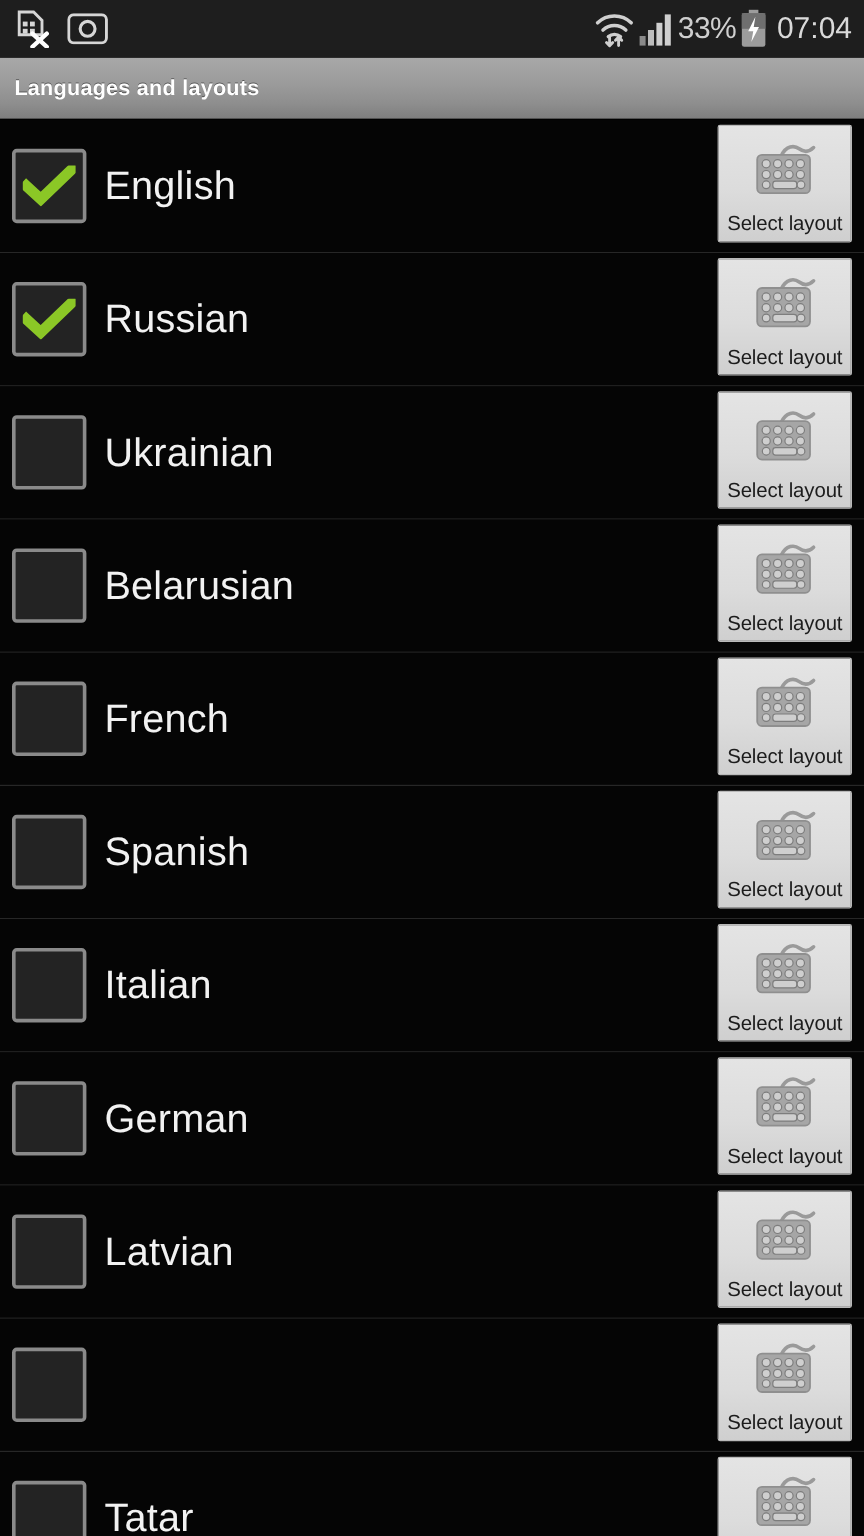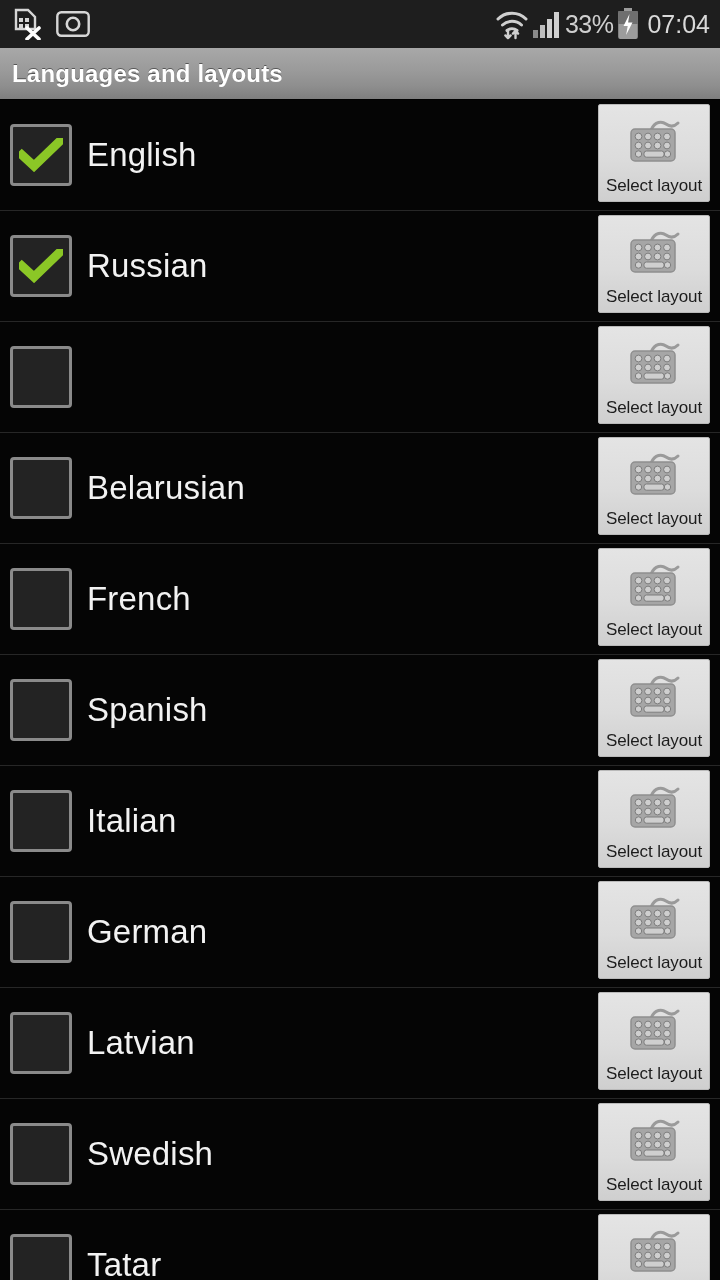--- a/index.html
+++ b/index.html
@@ -33,21 +33,21 @@
 
   
   .titlebar{
     width:720px; height:52px;
     background:linear-gradient(to bottom,#a8a8a8 0%,#9a9a9a 45%,#8e8e8e 75%,#7e7e7e 100%);
     display:flex; align-items:center;
     padding-left:12px;
     border-bottom:1px solid #000;
   }
   .titlebar .title{
-    color:#ffffff; font-size:24px; font-weight:bold;
+    color:#ffffff; font-size:18px; font-weight:bold;
     text-shadow:0 -1px 0 rgba(0,0,0,0.45);
     letter-spacing:0.2px;
   }
 
   
   .list{
     width:720px;
     height:1180px;
     background:#000;
     overflow:hidden;
@@ -203,20 +203,21 @@
       <circle cx="42.0" cy="26.5" r="3.4" fill="#cfcfcf" stroke="#7d7d7d" stroke-width="1"></circle>
       <circle cx="13.5" cy="35.0" r="3.2" fill="#cfcfcf" stroke="#7d7d7d" stroke-width="1"></circle>
       <rect x="19" y="32" width="20" height="6.2" rx="2.4" fill="#cfcfcf" stroke="#7d7d7d" stroke-width="1"></rect>
       <circle cx="42.5" cy="35.0" r="3.2" fill="#cfcfcf" stroke="#7d7d7d" stroke-width="1"></circle>
     </svg></span>
        <span class="sl-label">Select layout</span>
      </div>
     </div>
     <div class="row">
       <div class="checkbox"></div>
+     <span class="lang-label">Ukrainian</span>
      <div class="select-layout">
        <span class="kb-icon"><svg width="58" height="48" viewBox="0 0 58 48">
       <path d="M26 11 C30 2, 37 2, 41 5 C45 8, 49 8, 53 4" fill="none" stroke="#9a9a9a" stroke-width="3" stroke-linecap="round"></path>
       <rect x="6" y="10" width="44" height="32" rx="4" fill="#a6a6a6" stroke="#8f8f8f" stroke-width="1.5"></rect>
       <circle cx="13.5" cy="17.5" r="3.4" fill="#cfcfcf" stroke="#7d7d7d" stroke-width="1"></circle>
       <circle cx="23.0" cy="17.5" r="3.4" fill="#cfcfcf" stroke="#7d7d7d" stroke-width="1"></circle>
       <circle cx="32.5" cy="17.5" r="3.4" fill="#cfcfcf" stroke="#7d7d7d" stroke-width="1"></circle>
       <circle cx="42.0" cy="17.5" r="3.4" fill="#cfcfcf" stroke="#7d7d7d" stroke-width="1"></circle>
       <circle cx="13.5" cy="26.5" r="3.4" fill="#cfcfcf" stroke="#7d7d7d" stroke-width="1"></circle>
       <circle cx="23.0" cy="26.5" r="3.4" fill="#cfcfcf" stroke="#7d7d7d" stroke-width="1"></circle>
@@ -356,21 +357,20 @@
       <circle cx="42.0" cy="26.5" r="3.4" fill="#cfcfcf" stroke="#7d7d7d" stroke-width="1"></circle>
       <circle cx="13.5" cy="35.0" r="3.2" fill="#cfcfcf" stroke="#7d7d7d" stroke-width="1"></circle>
       <rect x="19" y="32" width="20" height="6.2" rx="2.4" fill="#cfcfcf" stroke="#7d7d7d" stroke-width="1"></rect>
       <circle cx="42.5" cy="35.0" r="3.2" fill="#cfcfcf" stroke="#7d7d7d" stroke-width="1"></circle>
     </svg></span>
        <span class="sl-label">Select layout</span>
      </div>
     </div>
     <div class="row">
       <div class="checkbox"></div>
-     <span class="lang-label">Swedish</span>
      <div class="select-layout">
        <span class="kb-icon"><svg width="58" height="48" viewBox="0 0 58 48">
       <path d="M26 11 C30 2, 37 2, 41 5 C45 8, 49 8, 53 4" fill="none" stroke="#9a9a9a" stroke-width="3" stroke-linecap="round"></path>
       <rect x="6" y="10" width="44" height="32" rx="4" fill="#a6a6a6" stroke="#8f8f8f" stroke-width="1.5"></rect>
       <circle cx="13.5" cy="17.5" r="3.4" fill="#cfcfcf" stroke="#7d7d7d" stroke-width="1"></circle>
       <circle cx="23.0" cy="17.5" r="3.4" fill="#cfcfcf" stroke="#7d7d7d" stroke-width="1"></circle>
       <circle cx="32.5" cy="17.5" r="3.4" fill="#cfcfcf" stroke="#7d7d7d" stroke-width="1"></circle>
       <circle cx="42.0" cy="17.5" r="3.4" fill="#cfcfcf" stroke="#7d7d7d" stroke-width="1"></circle>
       <circle cx="13.5" cy="26.5" r="3.4" fill="#cfcfcf" stroke="#7d7d7d" stroke-width="1"></circle>
       <circle cx="23.0" cy="26.5" r="3.4" fill="#cfcfcf" stroke="#7d7d7d" stroke-width="1"></circle>

